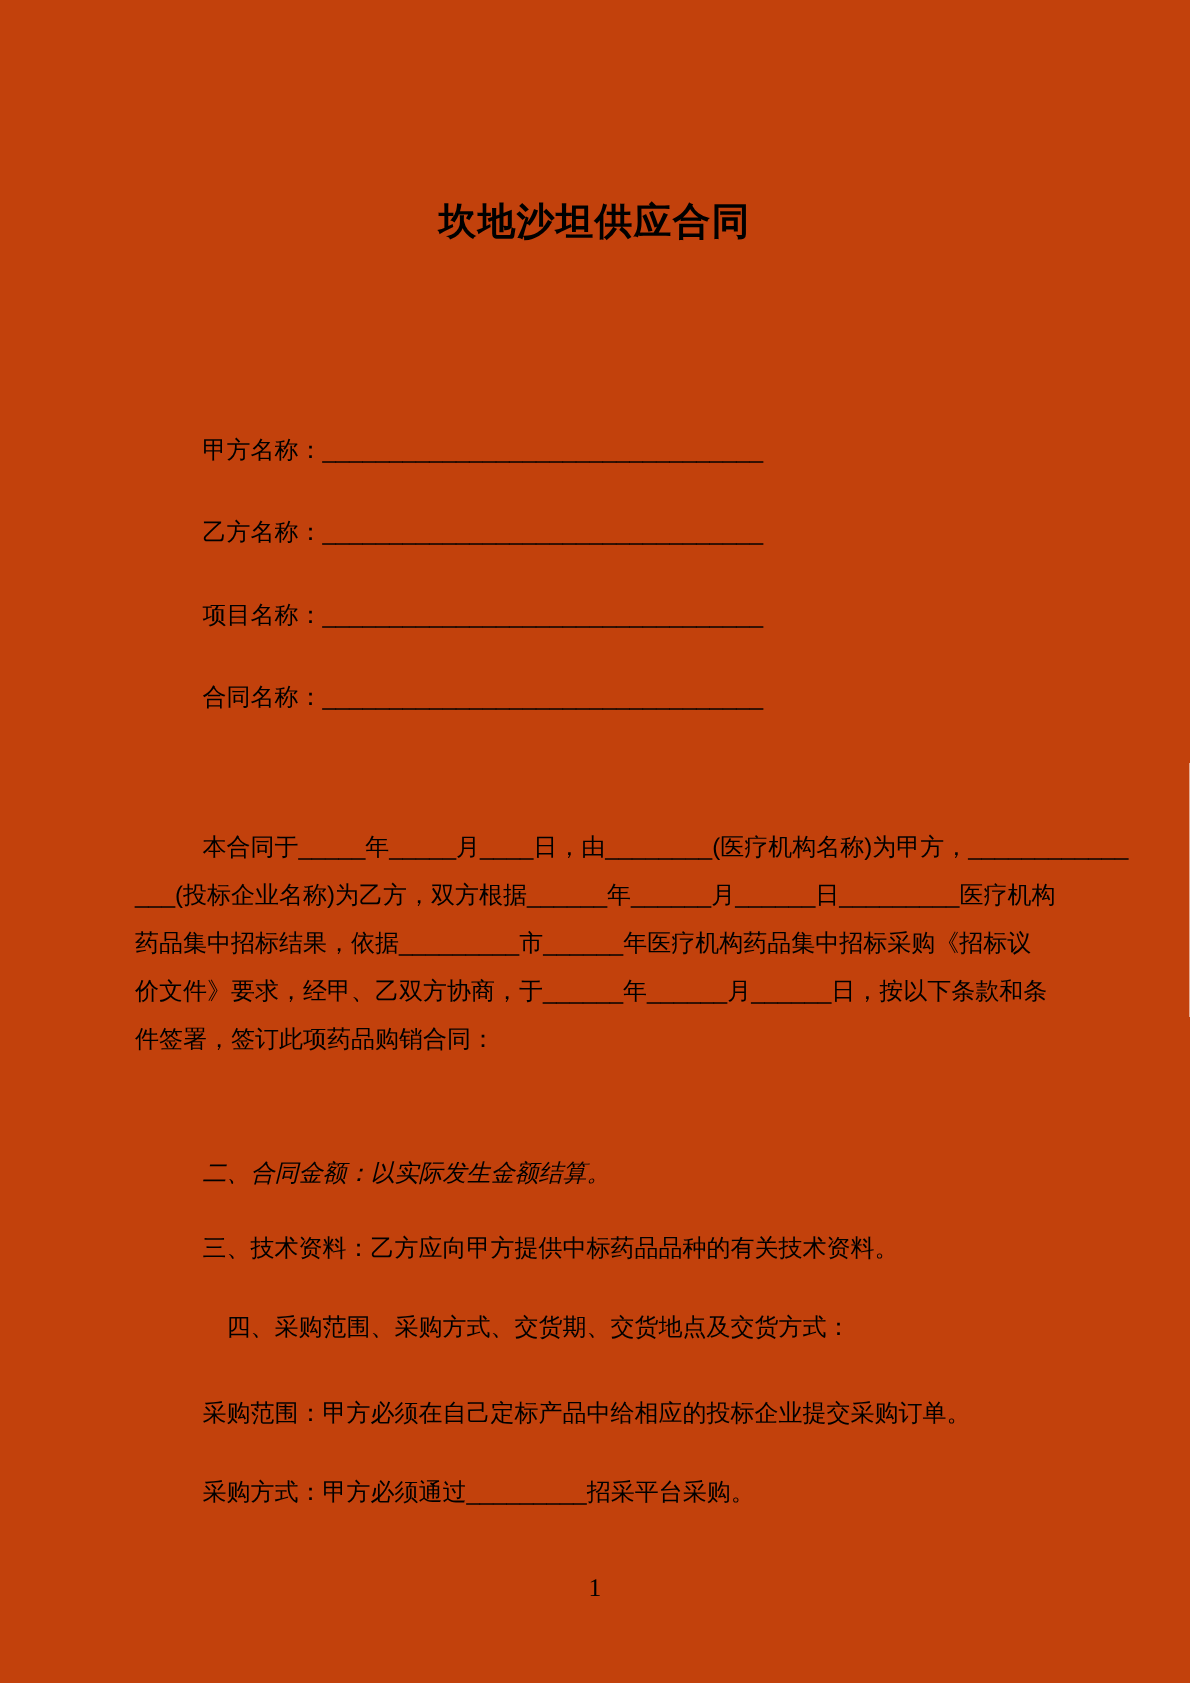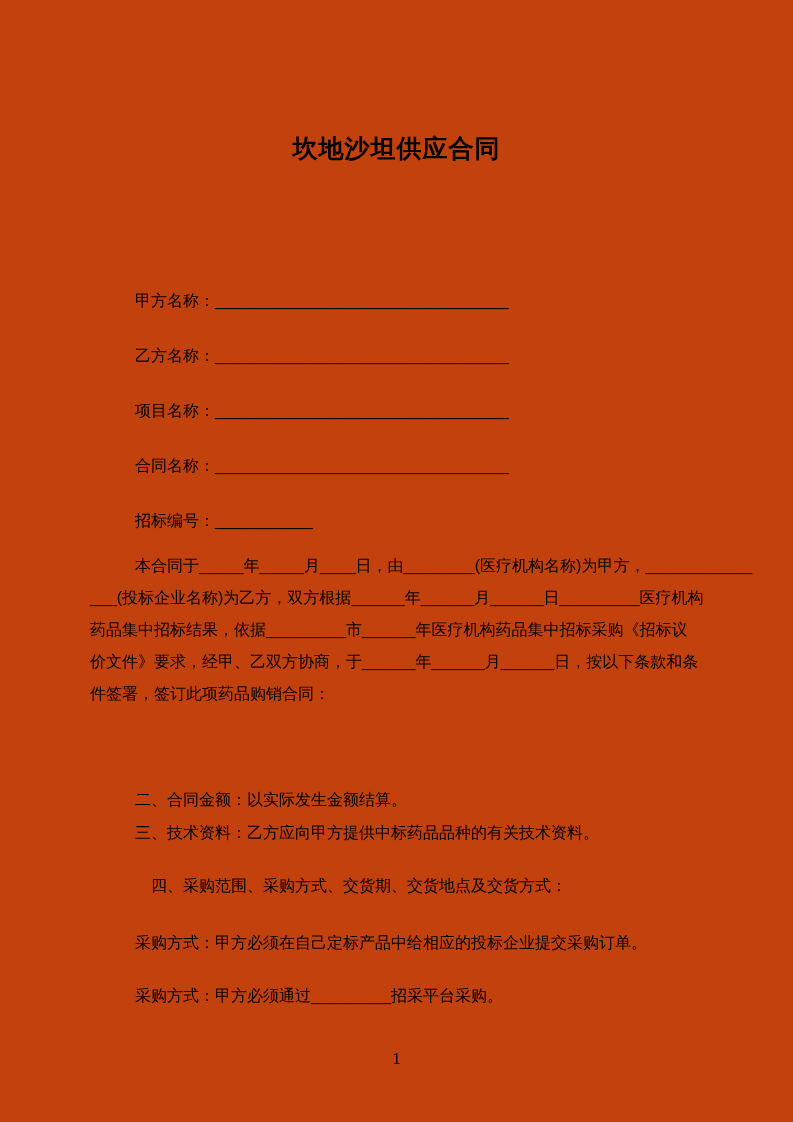--- a/index.html
+++ b/index.html
@@ -55,21 +55,21 @@
   .pre-line.indent {
     text-indent: 45px;
   }
   .clause {
     position: absolute;
     left: 135px;
     line-height: 32px;
     white-space: nowrap;
   }
   .c0 { top: 715px; }
-  .c1 { top: 784px; }
+  .c1 { top: 767px; font-style: italic; }
   .c2 { top: 817px; }
   .c3 { top: 870px; margin-left: 16px; }
   .c4 { top: 927px; }
   .c5 { top: 980px; }
   .page-number {
     position: absolute;
     top: 1048px;
     left: 0;
     right: 0;
     text-align: center;
@@ -94,33 +94,30 @@
   </div>
 
   <div class="field-row f3">
     <span>合同名称：</span><span class="blank">_________________________________</span>
   </div>
 
   <div class="field-row f2">
     <span>项目名称：</span><span class="blank">_________________________________</span>
   </div>
 
-  <div class="field-row f4">
-    <span>招标编号：</span><span class="blank">___________</span>
-  </div>
 
   <div class="preamble">
     <div class="pre-line indent">本合同于_____年_____月____日，由________(医疗机构名称)为甲方，____________</div>
     <div class="pre-line">___(投标企业名称)为乙方，双方根据______年______月______日_________医疗机构</div>
     <div class="pre-line">药品集中招标结果，依据_________市______年医疗机构药品集中招标采购《招标议</div>
     <div class="pre-line">价文件》要求，经甲、乙双方协商，于______年______月______日，按以下条款和条</div>
     <div class="pre-line">件签署，签订此项药品购销合同：</div>
   </div>
 
   <div class="clause c1">二、合同金额：以实际发生金额结算。</div>
   <div class="clause c2">三、技术资料：乙方应向甲方提供中标药品品种的有关技术资料。</div>
   <div class="clause c3">四、采购范围、采购方式、交货期、交货地点及交货方式：</div>
-  <div class="clause c4">采购方式：甲方必须在自己定标产品中给相应的投标企业提交采购订单。</div>
+  <div class="clause c4">采购范围：甲方必须在自己定标产品中给相应的投标企业提交采购订单。</div>
   <div class="clause c5">采购方式：甲方必须通过_________招采平台采购。</div>
 
   <div class="page-number">1</div>
 
 </div>
 
 </body></html>

